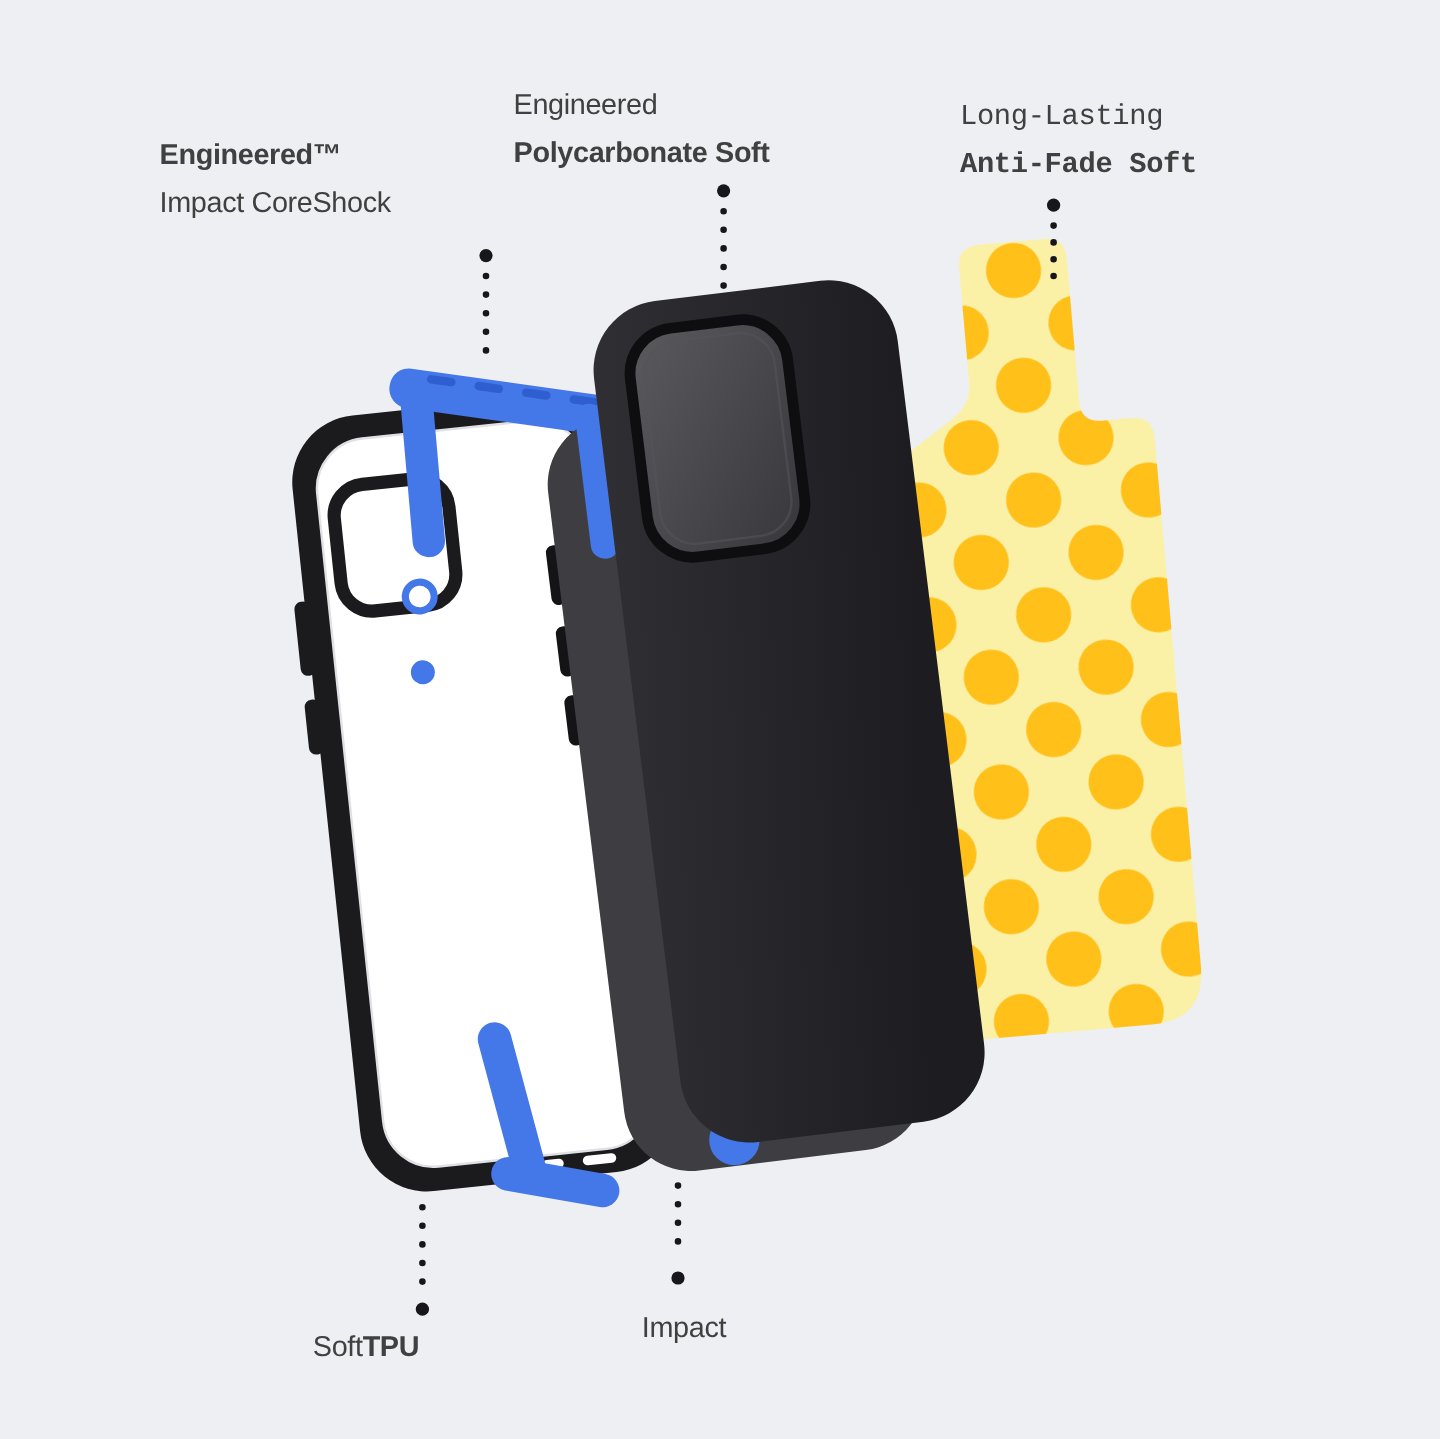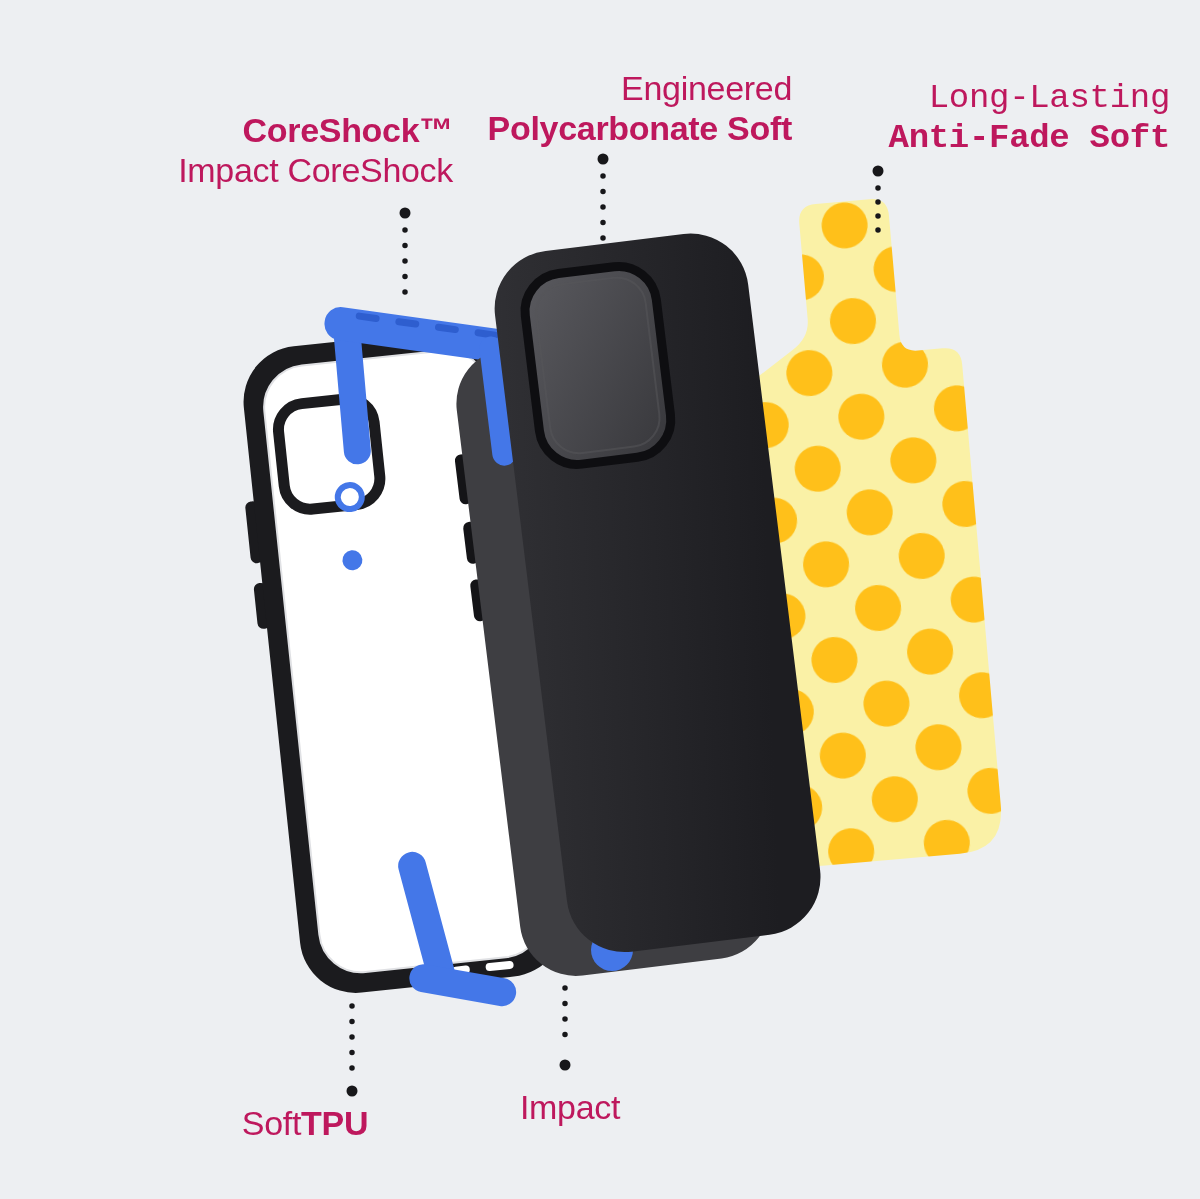--- a/index.html
+++ b/index.html
@@ -1,21 +1,21 @@
 <!DOCTYPE html>
 <html><head>
 <meta charset="utf-8">
 <title>Phone Case Exploded Diagram</title>
 <style>
   * { margin:0; padding:0; box-sizing:border-box; }
   html,body { width:1200px; height:1199px; }
   body { font-family:"Liberation Sans","DejaVu Sans",sans-serif; background:#edeff2; overflow:hidden; }
   .stage { position:relative; width:1200px; height:1199px; background:#edeff2; overflow:hidden; }
   .stage > svg { position:absolute; left:0; top:0; }
-  .label { position:absolute; text-align:right; color:#be185d; font-size:34px; line-height:40px; font-weight:400; letter-spacing:-0.3px; }
+  .label { position:absolute; text-align:left; color:#404040; font-size:24px; line-height:40px; font-weight:400; letter-spacing:-0.3px; }
   .label .b, .label.b, .b { font-weight:700; }
   .row { display:flex; justify-content:center; gap:0; }
 </style>
 </head>
 <body>
 
 <div class="stage">
 
   <svg width="1200" height="1199" viewBox="0 0 1200 1199">
     <defs>
@@ -97,21 +97,21 @@
       <circle cx="878" cy="171" r="5.5" fill="#17171a"></circle>
       <line x1="878" y1="188" x2="878" y2="231" stroke-width="5.5" stroke-dasharray="0 14" stroke="#17171a"></line>
       <line x1="352" y1="1006" x2="352" y2="1075" stroke-width="5.5" stroke-dasharray="0 15.5" stroke="#17171a"></line>
       <circle cx="352" cy="1091" r="5.5" fill="#17171a"></circle>
       <line x1="565" y1="988" x2="565" y2="1050" stroke-width="5.5" stroke-dasharray="0 15.5" stroke="#17171a"></line>
       <circle cx="565" cy="1065" r="5.5" fill="#17171a"></circle>
     </g>
   </svg>
 
   <div class="label" style="left:133px; top:110px; width:320px;">
-    <div class="b">CoreShock™</div>
+    <div class="b">Engineered™</div>
     <div>Impact CoreShock</div>
   </div>
 
   <div class="label" style="left:428px; top:68px; width:364px;">
     <div>Engineered</div>
     <div class="b">Polycarbonate Soft</div>
   </div>
 
   <div class="label" style="left:800px; top:78px; width:370px;font-family:Liberation Mono, monospace;">
     <div>Long-Lasting</div>

